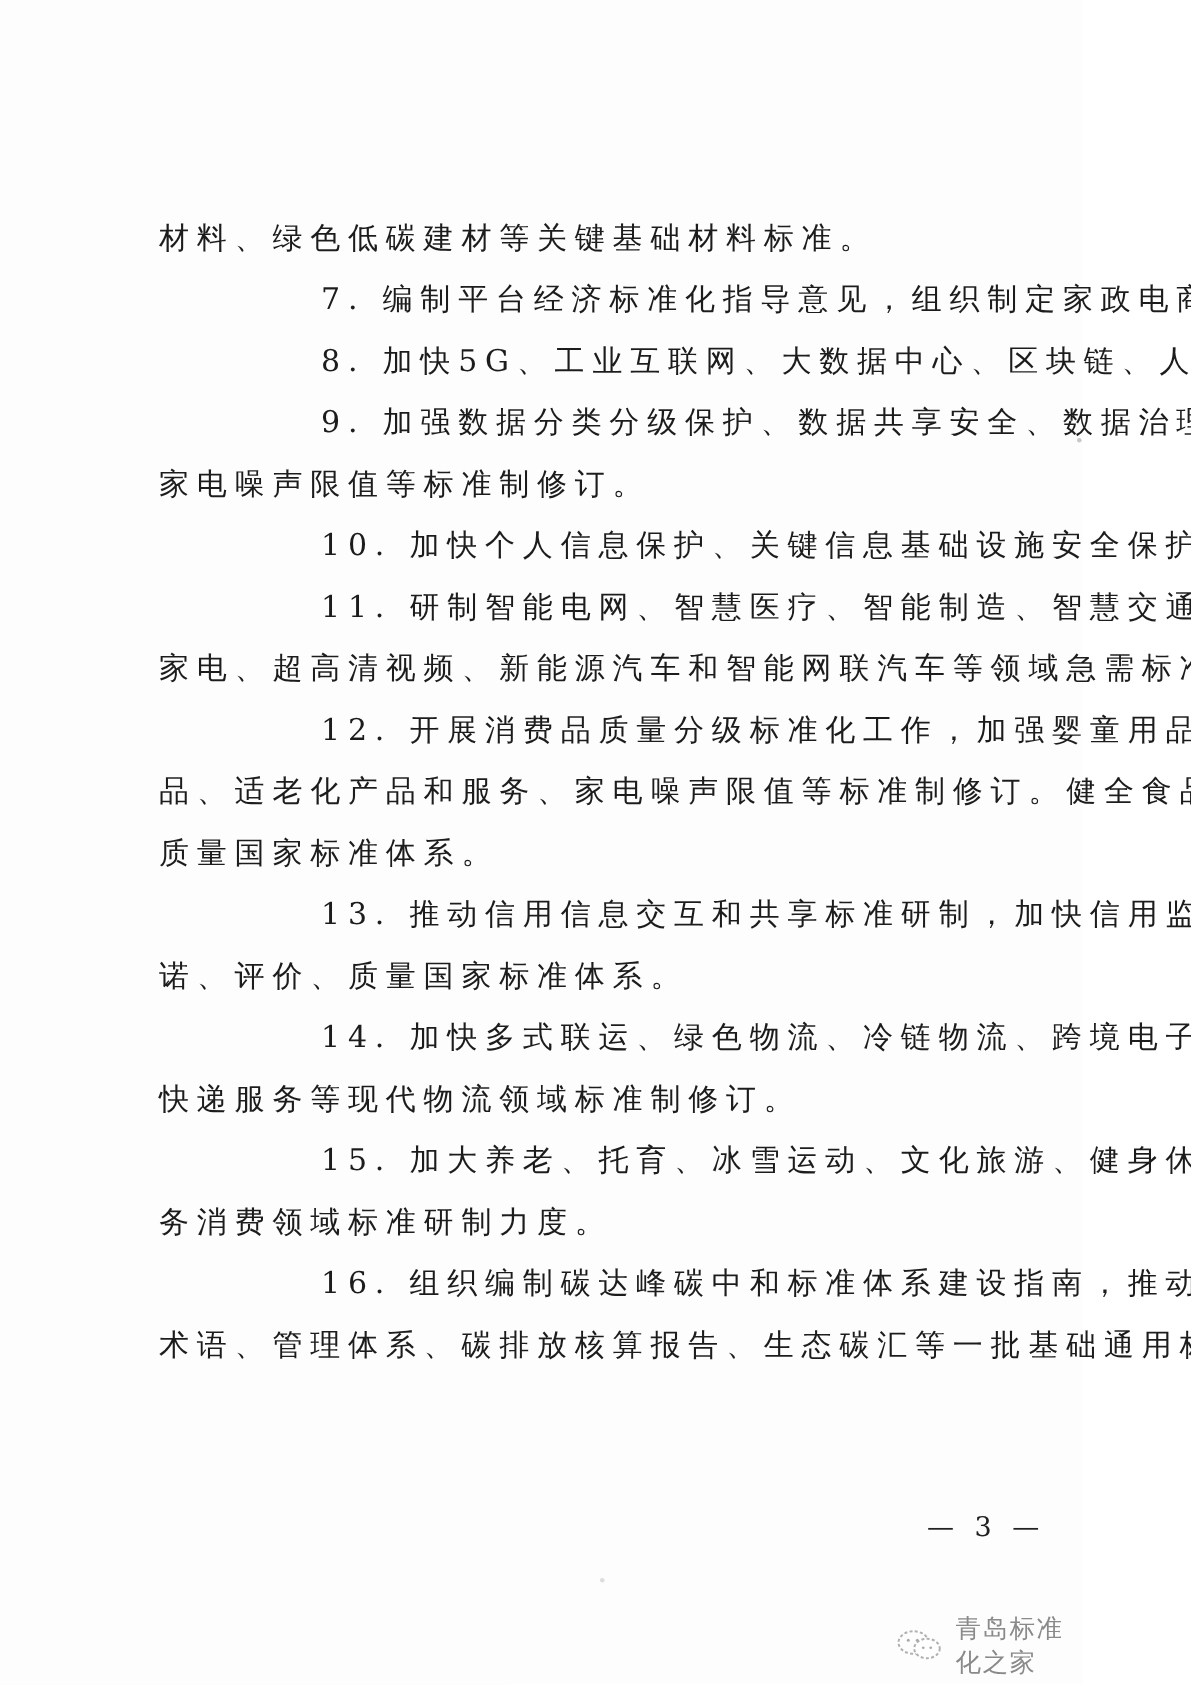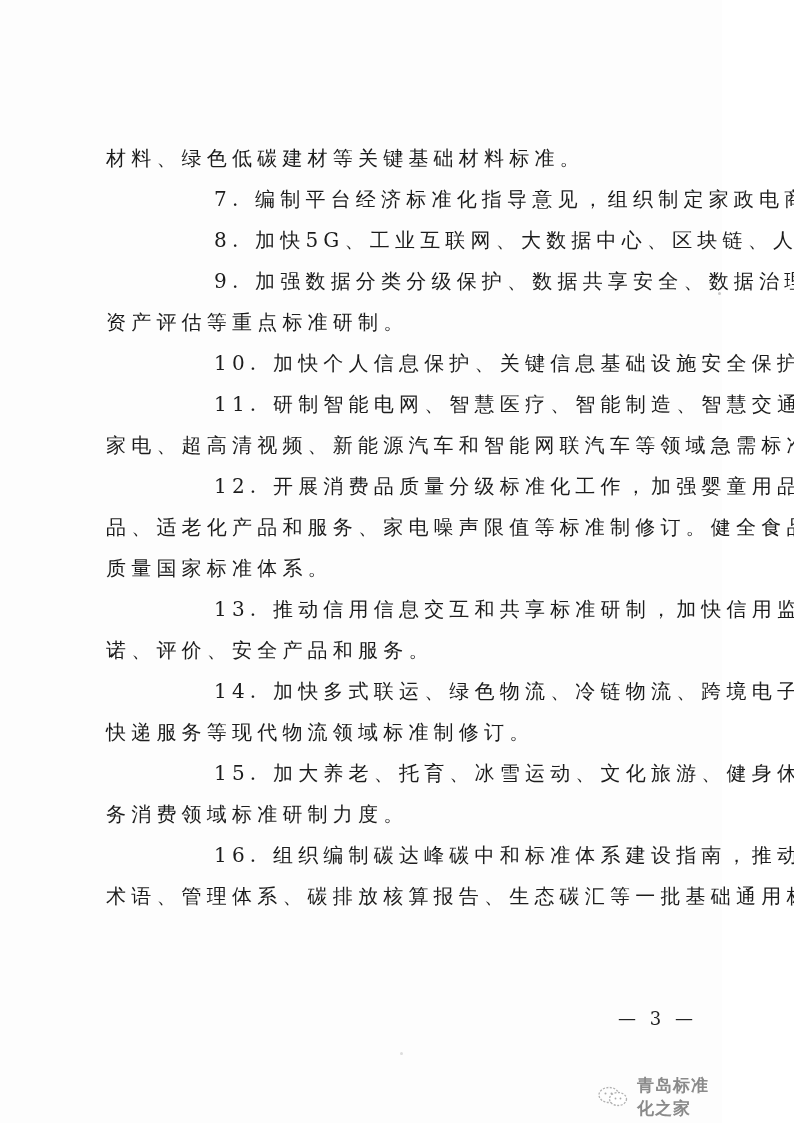--- a/index.html
+++ b/index.html
@@ -58,21 +58,20 @@
     position: absolute;
     left: 597px;
     top: 1074px;
     display: flex;
     align-items: center;
     gap: 8px;
     color: #8a8a8a;
     font-family: "DejaVu Sans", "Liberation Sans", sans-serif;
     font-size: 17px;
     letter-spacing: 1px;
-    font-weight: bold;
   }
   .watermark .wm-icon {
     width: 32px; height: 22px;
     position: relative;
   }
   .speck {
     position: absolute;
     width: 3px; height: 3px;
     border-radius: 50%;
     background: #c8c8c8;
@@ -80,29 +79,29 @@
 </style>
 </head>
 <body>
 
 <div class="page">
   <div class="content" id="content">
       <span class="para line last">材料、绿色低碳建材等关键基础材料标准。</span>
       <span class="para line indent">7. 编制平台经济标准化指导意见，组织制定家政电商、中央</span>
       <span class="para line indent">8. 加快5G、工业互联网、大数据中心、区块链、人工智能、</span>
       <span class="para line indent">9. 加强数据分类分级保护、数据共享安全、数据治理、数据</span>
-      <span class="para line last">资产评估等重点标准研制。</span>
+      <span class="para line last">家电噪声限值等标准制修订。</span>
       <span class="para line indent">10. 加快个人信息保护、关键信息基础设施安全保护、网络</span>
       <span class="para line indent">11. 研制智能电网、智慧医疗、智能制造、智慧交通、智能</span>
       <span class="para line last">家电、超高清视频、新能源汽车和智能网联汽车等领域急需标准。</span>
       <span class="para line indent">12. 开展消费品质量分级标准化工作，加强婴童用品、化妆</span>
       <span class="para line">品、适老化产品和服务、家电噪声限值等标准制修订。健全食品</span>
       <span class="para line last">质量国家标准体系。</span>
       <span class="para line indent">13. 推动信用信息交互和共享标准研制，加快信用监管、承</span>
-      <span class="para line last">诺、评价、安全产品和服务。</span>
+      <span class="para line last">诺、评价、质量国家标准体系。</span>
       <span class="para line indent">14. 加快多式联运、绿色物流、冷链物流、跨境电子商务、</span>
       <span class="para line last">快递服务等现代物流领域标准制修订。</span>
       <span class="para line indent">15. 加大养老、托育、冰雪运动、文化旅游、健身休闲等服</span>
       <span class="para line last">务消费领域标准研制力度。</span>
       <span class="para line indent">16. 组织编制碳达峰碳中和标准体系建设指南，推动碳排放</span>
       <span class="para line">术语、管理体系、碳排放核算报告、生态碳汇等一批基础通用标</span>
     </div>
 
   <div class="page-number">— 3 —</div>
 

